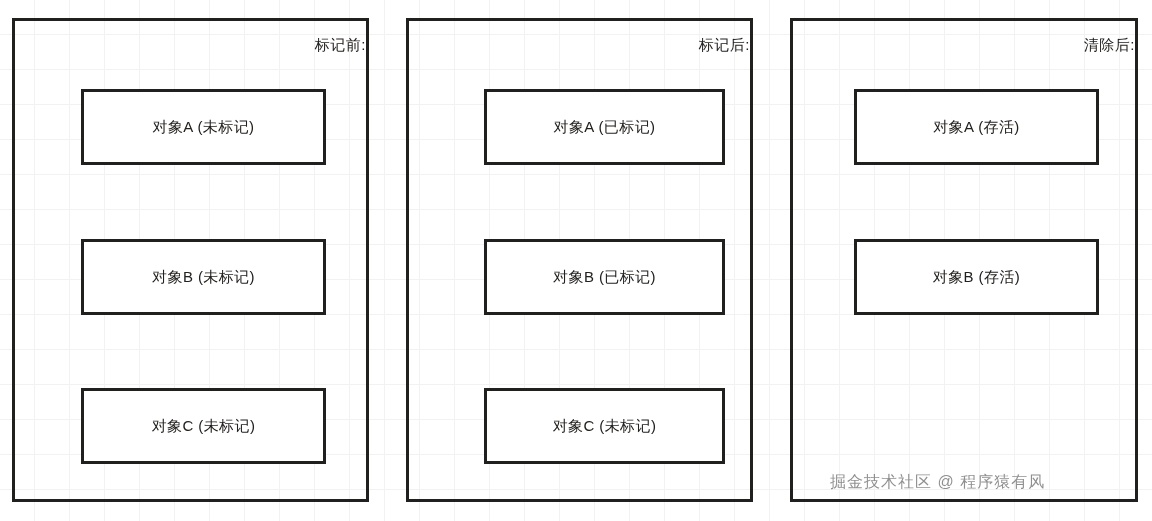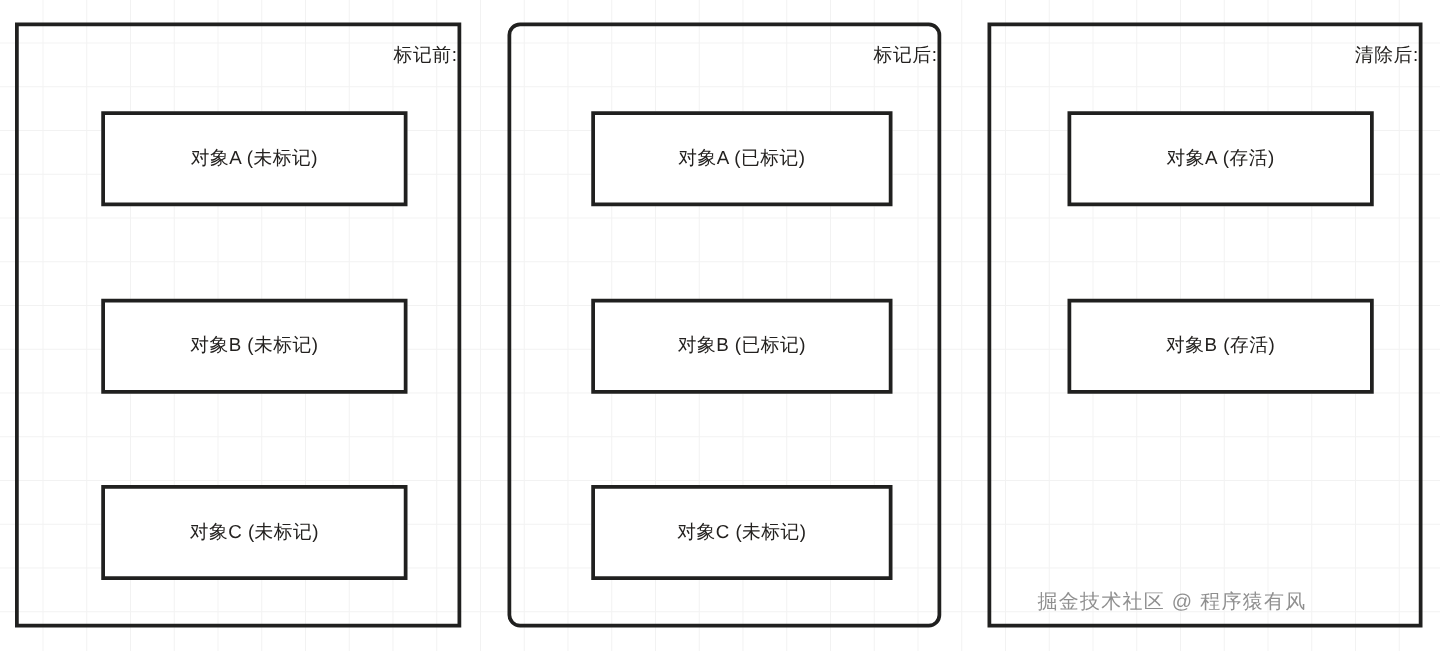--- a/index.html
+++ b/index.html
@@ -28,21 +28,21 @@
   }
 
   
   .panel {
     position: absolute;
     box-sizing: border-box;
     border: 3px solid #20201f;
     background: transparent;
   }
   #panel-0 { left: 12px;  top: 18px; width: 357px; height: 484px; }
-  #panel-1 { left: 406px; top: 18px; width: 347px; height: 484px; border-radius: 10px; }
+  #panel-1 { left: 406px; top: 18px; width: 347px; height: 484px; }
   #panel-2 { left: 790px; top: 18px; width: 348px; height: 484px; }
 
   .panel-title {
     position: absolute;
     left: 0;
     right: 0;
     top: 14px;
     text-align: right;
     font-size: 15px;
     line-height: 19px;
@@ -69,21 +69,21 @@
     white-space: nowrap;
   }
 
   
   .slot-0 { top: 68px;  height: 76px; }
   .slot-1 { top: 218px; height: 76px; }
   .slot-2 { top: 367px; height: 76px; }
 
   
   #panel-0 .obj-box { left: 66px; width: 245px; }
-  #panel-1 .obj-box { left: 64px; width: 241px; }
+  #panel-1 .obj-box { left: 75px; width: 241px; }
   #panel-2 .obj-box { left: 61px; width: 245px; }
 
   
   #watermark {
     position: absolute;
     left: 830px;
     top: 472px;
     font-size: 16px;
     line-height: 20px;
     color: #4c4c4c;

